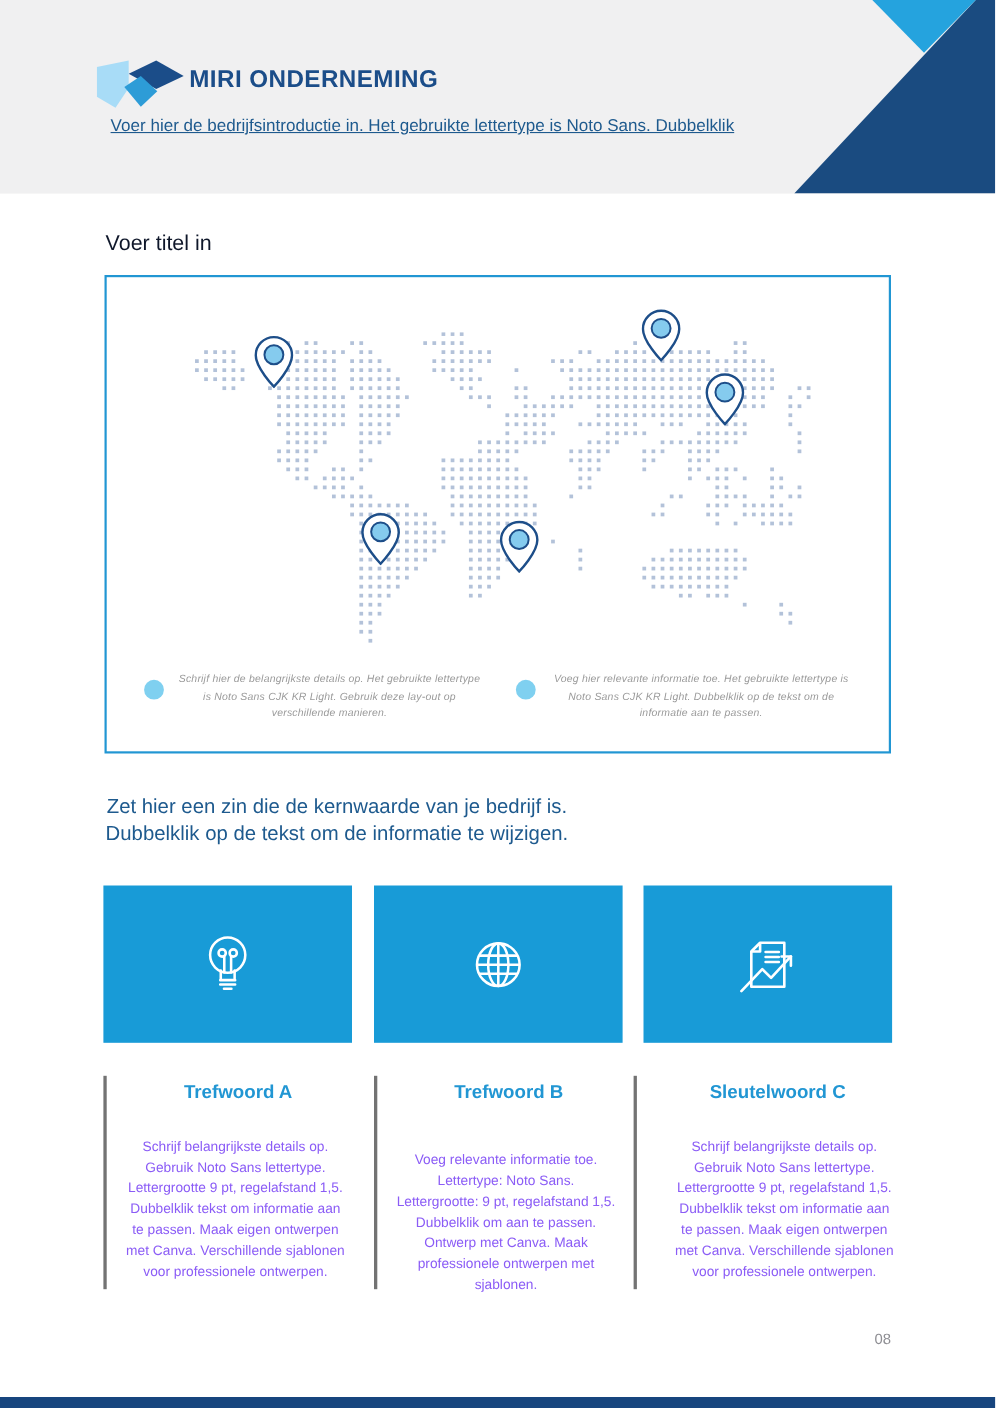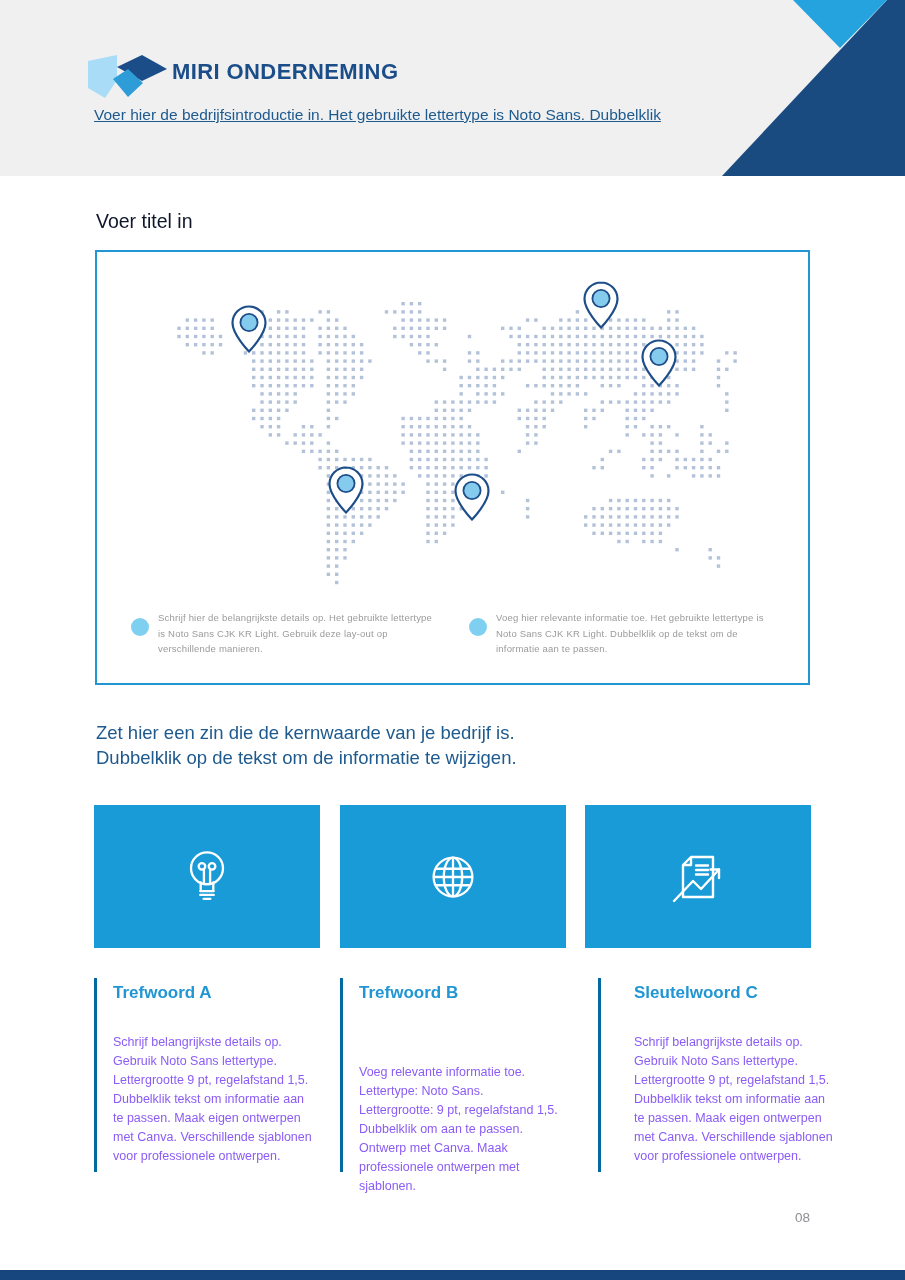--- a/index.html
+++ b/index.html
@@ -1,56 +1,56 @@
 <!DOCTYPE html>
 <html><head>
 <meta charset="utf-8">
 <style>
   html,body{margin:0;padding:0;background:#ffffff;}
   .page{
     position:relative;width:905px;height:1280px;background:#ffffff;
-    font-family:"Liberation Sans",sans-serif;overflow:hidden;
+    font-family:"Liberation Sans",sans-serif;overflow:hidden;text-align:center;
   }
   
   .header-band{position:absolute;top:0;left:0;width:905px;height:176px;background:#F0F0F1;}
   .corner-svg{position:absolute;top:0;left:0;width:905px;height:176px;}
   .logo{position:absolute;left:88px;top:52px;width:82px;height:48px;}
   .company-name{
     position:absolute;left:172px;top:59px;font-size:22px;font-weight:700;
     color:#1B4D89;letter-spacing:.4px;
   }
   .intro{position:absolute;left:94px;top:102px;width:580px;font-size:15.5px;
     color:#1E5A8E;line-height:26px;text-decoration:underline;}
   
   .section-title{position:absolute;left:96px;top:210px;font-size:19.5px;color:#0f172a;}
   
   .map-box{position:absolute;left:95px;top:250px;width:715px;height:435px;
     border:2px solid #2196D3;box-sizing:border-box;background:#fff;}
   .world-map{position:absolute;left:72px;top:50px;width:600px;height:300px;}
   .pin{position:absolute;width:36px;height:48px;}
   .map-notes{position:absolute;left:34px;top:358px;width:650px;display:flex;gap:28px;}
-  .map-note{display:flex;align-items:flex-start;width:310px;}
+  .map-note{display:flex;align-items:flex-start;width:310px;font-style:italic;}
   .note-bullet{flex:0 0 18px;width:18px;height:18px;border-radius:50%;
     background:#7FD0F0;margin-right:9px;margin-top:8px;}
   .note-text{font-size:9.5px;line-height:15.5px;color:#9A9A9A;letter-spacing:.2px;}
   
   .statement{position:absolute;left:96px;top:720px;font-size:18.5px;color:#1E5A8E;
     line-height:25px;}
   
   .card{position:absolute;top:805px;width:226px;height:143px;background:#189BD7;
     display:flex;align-items:center;justify-content:center;}
   .card-1{left:94px;} .card-2{left:340px;} .card-3{left:585px;}
   .card svg{display:block;}
   
   .kw{position:absolute;top:978px;width:226px;height:194px;
-    border-left:3px solid #0369a1;box-sizing:border-box;padding-left:16px;}
-  .kw-1{left:94px;} .kw-2{left:340px;} .kw-3{left:598px;padding-left:33px;}
+    border-left:3px solid #737373;box-sizing:border-box;padding-left:16px;}
+  .kw-1{left:94px;} .kw-2{left:340px;} .kw-3{left:576px;padding-left:33px;}
   .kw-title{margin-top:5px;font-size:17px;font-weight:700;color:#2196D3;}
   .kw-body{margin-top:30px;width:202px;font-size:12.5px;line-height:19px;color:#8b5cf6;}
-  .kw-2 .kw-body{margin-top:60px;}
+  .kw-2 .kw-body{margin-top:42px;}
   
   .page-number{position:absolute;right:95px;top:1210px;font-size:13.5px;color:#8E8E93;}
   .bottom-bar{position:absolute;left:0;bottom:0;width:905px;height:10px;background:#17457E;}
 </style>
 </head>
 <body>
 
 <div class="page">
 
   <div class="header-band"></div>

